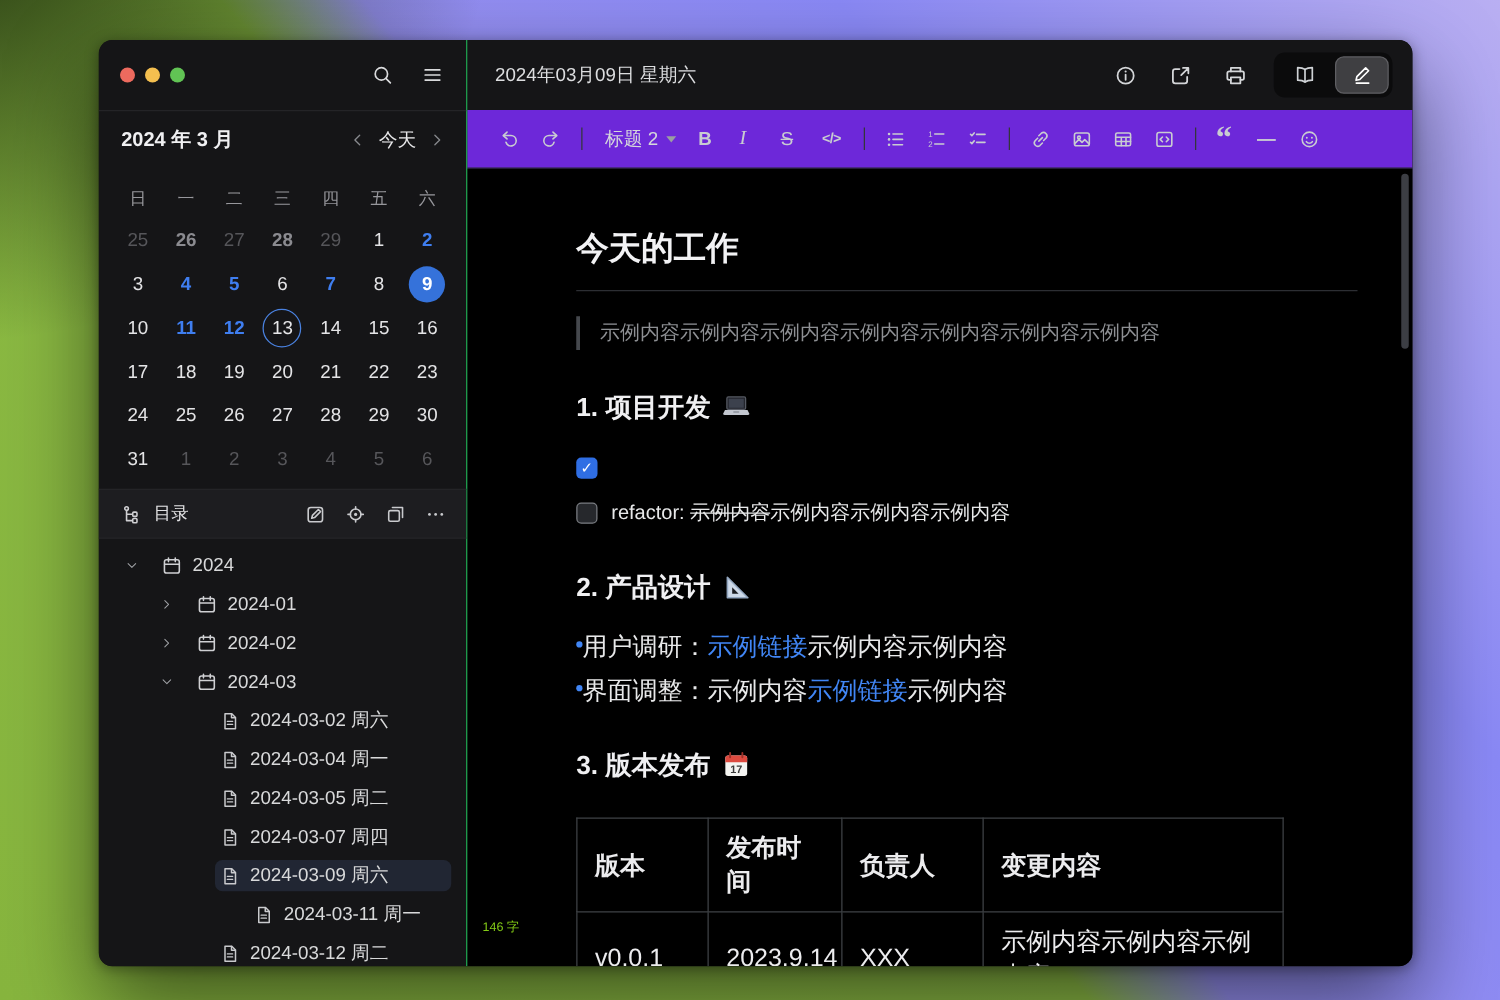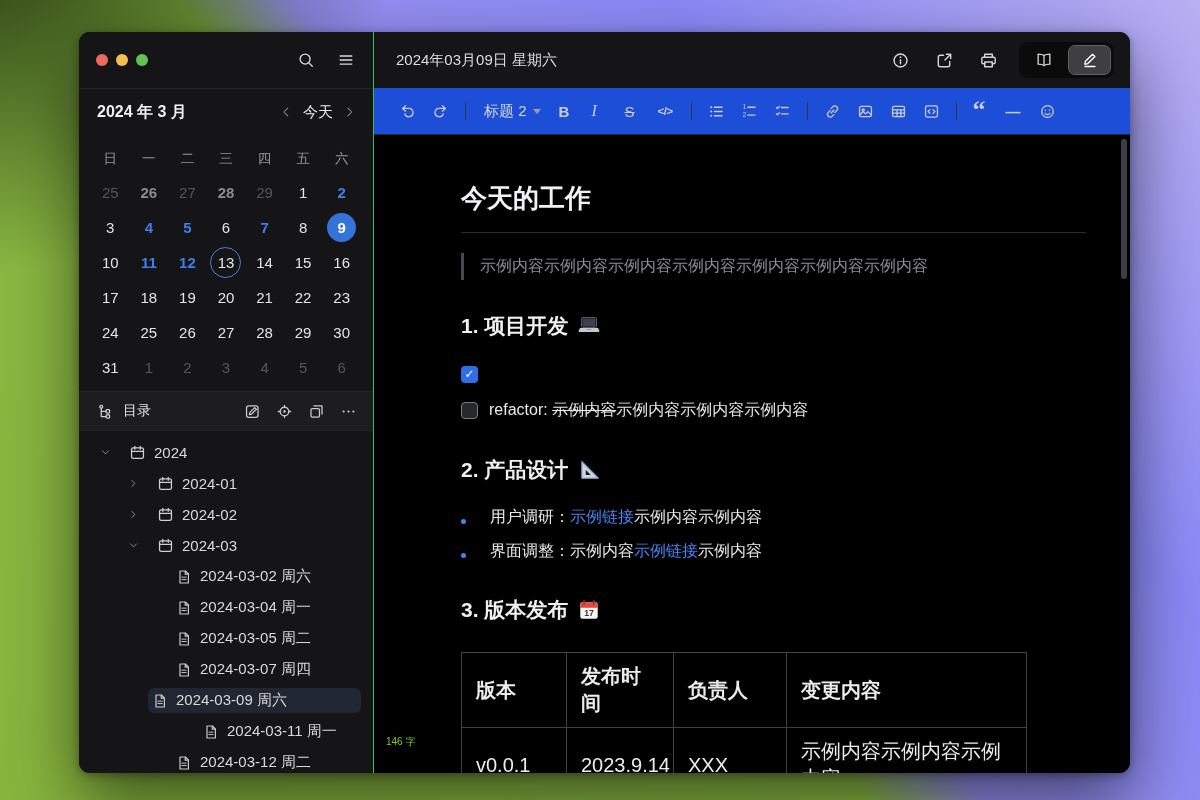--- a/index.html
+++ b/index.html
@@ -56,21 +56,21 @@
   
   .editor{flex:1;display:flex;flex-direction:column;position:relative;min-width:0}
   .ed-head{height:56px;flex:none;display:flex;align-items:center;padding:0 16px 0 22px;background:#151517}
   .ed-title{font-size:15px;color:#dcdddf}
   .hd-btn{width:30px;height:30px;display:flex;align-items:center;justify-content:center;color:#d4d6d9;margin-left:14px}
   .hd-btn .i{width:19px;height:19px}
   .seg{margin-left:16px;background:#0b0b0c;border-radius:9px;padding:3px;display:flex;gap:3px}
   .seg-btn{width:43px;height:30px;border-radius:7px;display:flex;align-items:center;justify-content:center;color:#cfd2d6;border:1px solid transparent}
   .seg-btn.on{background:#3f3f42;border-color:#5f5f63;color:#fff}
   .seg-btn .i{width:18px;height:18px}
-  .ed-toolbar{height:46px;flex:none;display:flex;align-items:center;padding:0 14px 0 17px;background:#1d4ed8;border-bottom:1px solid #26282d}
+  .ed-toolbar{height:46px;flex:none;display:flex;align-items:center;padding:0 14px 0 17px;background:#6d28d9;border-bottom:1px solid #26282d}
   .tb-btn{width:33px;height:30px;display:flex;align-items:center;justify-content:center;color:#c9ccd1;border-radius:6px}
   .tb-div{width:1px;height:18px;background:#33363b;margin:0 8px;flex:none}
   .tb-select{display:flex;align-items:center;gap:6px;padding:0 10px;height:30px;color:#d6d8db;font-size:15px}
   .caret{width:0;height:0;border-left:4px solid transparent;border-right:4px solid transparent;border-top:5px solid #9a9da2}
   .ti{display:flex;align-items:center;justify-content:center}
   .ti-b{font-weight:800;font-size:15px}
   .ti-i{font-style:italic;font-family:"Liberation Serif","DejaVu Serif",serif;font-size:16px}
   .ti-s{font-size:15px;text-decoration:line-through}
   .ti-c{font-size:11.5px;font-weight:700;letter-spacing:-.5px}
   .ti-q{font-family:"Liberation Serif","DejaVu Serif",serif;font-size:26px;font-weight:700;height:14px;line-height:26px;overflow:visible}
@@ -81,21 +81,21 @@
   .doc-divider{height:1px;background:#2c2e33;margin-top:16px}
   .doc-quote{margin:20px 0 0;border-left:3px solid #45484d;padding:3px 0 3px 16px;color:#8e9094;font-size:16px}
   .sec-h{margin:32px 0 0;font-size:21px;font-weight:700;color:#f0f0f2;display:flex;align-items:center;gap:9px}
   .sec-h .emoji{width:24px;height:24px}
   .checklist{margin-top:20px}
   .check-item{display:flex;align-items:center;gap:11px;height:28px;margin-bottom:8px;font-size:16px;color:#e8e9ea}
   .cbox{width:17px;height:17px;border-radius:4px;flex:none;display:flex;align-items:center;justify-content:center}
   .cbox.checked{background:#2f6ee4;color:#fff;font-size:12px;font-weight:700}
   .cbox.un{border:1.5px solid #7a7d82;background:#26282c;box-sizing:border-box}
   .bullets{margin-top:20px}
-  .bullet-item{display:flex;align-items:center;gap:24px;min-height:26px;margin-bottom:8px;font-size:16px;color:#e8e9ea}
+  .bullet-item{display:flex;align-items:flex-start;gap:0;min-height:26px;margin-bottom:8px;font-size:20px;color:#e8e9ea}
   .bdot{width:5px;height:5px;border-radius:50%;background:#4186f5;flex:none;margin-top:9px}
   .it{font-style:italic}
   .st{text-decoration:line-through}
   .lk{color:#4186f5}
   table.doc-table{margin-top:28px;border-collapse:collapse;table-layout:fixed;width:565px;font-size:20px;color:#ececee}
   .doc-table th,.doc-table td{border:1px solid #3f4246;text-align:left;padding:10px 14px;font-weight:400}
   .doc-table th{font-weight:700}
   .scroll-thumb{position:absolute;top:4px;right:3px;width:6px;height:140px;border-radius:3px;background:#3c3e44}
   .status{position:absolute;left:12px;bottom:24px;font-size:10px;color:#84cc16}
 </style>
@@ -447,21 +447,21 @@
               <span class="i file">
                 <svg viewBox="0 0 20 20" fill="none" stroke="currentColor" stroke-width="1.5" stroke-linecap="round" stroke-linejoin="round">
                   <path d="M5 2.5h6.8l3.7 3.7V17.5H5z"></path>
                   <path d="M11.5 2.8v3.7h3.7"></path>
                   <path d="M7.3 10.2h5.4M7.3 13.2h5.4" stroke-width="1.2"></path>
                 </svg>
               </span>
               <span class="tree-label">2024-03-07 周四</span>
             </div>
           </div>
-          <div class="tree-row" style="padding-left: 69px;">
+          <div class="tree-row" style="padding-left: 93px;">
             <div class="tree-inner on">
               <span class="i file">
                 <svg viewBox="0 0 20 20" fill="none" stroke="currentColor" stroke-width="1.5" stroke-linecap="round" stroke-linejoin="round">
                   <path d="M5 2.5h6.8l3.7 3.7V17.5H5z"></path>
                   <path d="M11.5 2.8v3.7h3.7"></path>
                   <path d="M7.3 10.2h5.4M7.3 13.2h5.4" stroke-width="1.2"></path>
                 </svg>
               </span>
               <span class="tree-label">2024-03-09 周六</span>
             </div>

